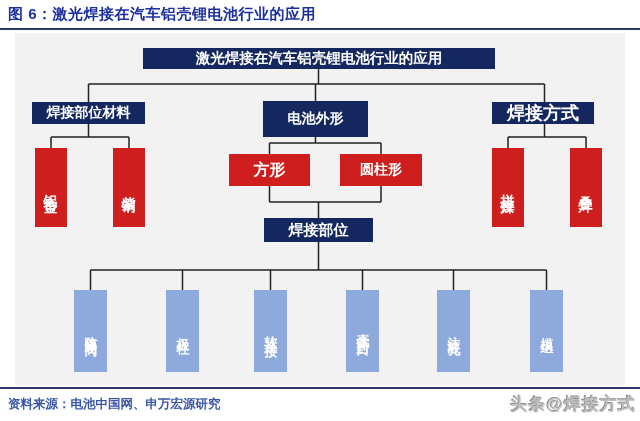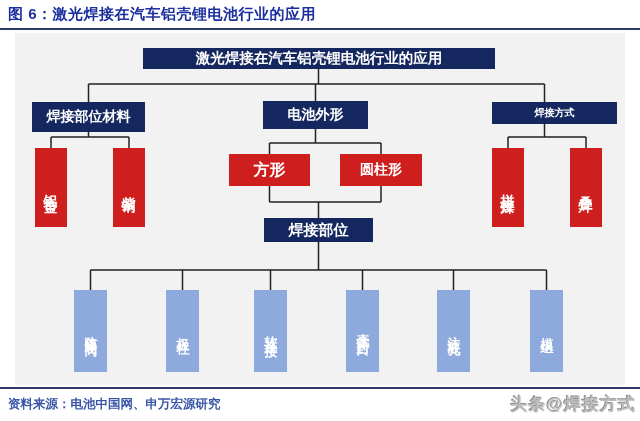--- a/index.html
+++ b/index.html
@@ -38,23 +38,23 @@
     white-space:nowrap;
   }
   .navy{background:#14275f;}
   .red{background:#cf1e1e;}
   .blue{background:#8ea9db;}
   .vtext{
     writing-mode:vertical-rl;
     text-orientation:upright;
   }
   .root-box{left:143px;top:48px;width:352px;height:21px;font-size:14.5px;}
-  .b-left {left:32px; top:102px;width:113px;height:30px;font-size:14px;}
-  .b-mid  {left:263px;top:101px;width:105px;height:28px;font-size:14px;}
-  .b-right{left:492px;top:102px;width:125px;height:22px;font-size:10px;}
+  .b-left {left:32px; top:102px;width:113px;height:22px;font-size:14px;}
+  .b-mid  {left:263px;top:101px;width:105px;height:36px;font-size:14px;}
+  .b-right{left:492px;top:102px;width:102px;height:22px;font-size:18px;}
   .rv{top:148px;width:32px;height:79px;font-size:14px;}
   .rv .vtext{letter-spacing:3px;}
   .rv1{left:35px;}  .rv2{left:113px;}
   .rv3{left:492px;} .rv4{left:570px;}
   .rh1{left:229px;top:154px;width:81px;height:32px;font-size:16px;}
   .rh2{left:340px;top:154px;width:82px;height:32px;font-size:14px;}
   .wp {left:264px;top:218px;width:109px;height:24px;font-size:15px;}
   .bb{top:290px;width:33px;height:82px;font-size:13px;}
   .bb .vtext{letter-spacing:4px;}
   .bb1{left:74px;}  .bb2{left:166px;} .bb3{left:254px;}

